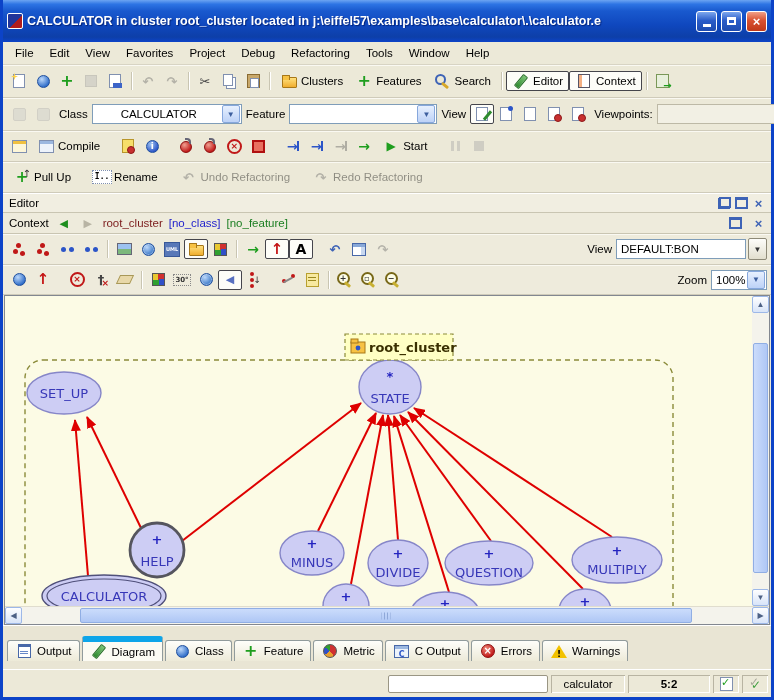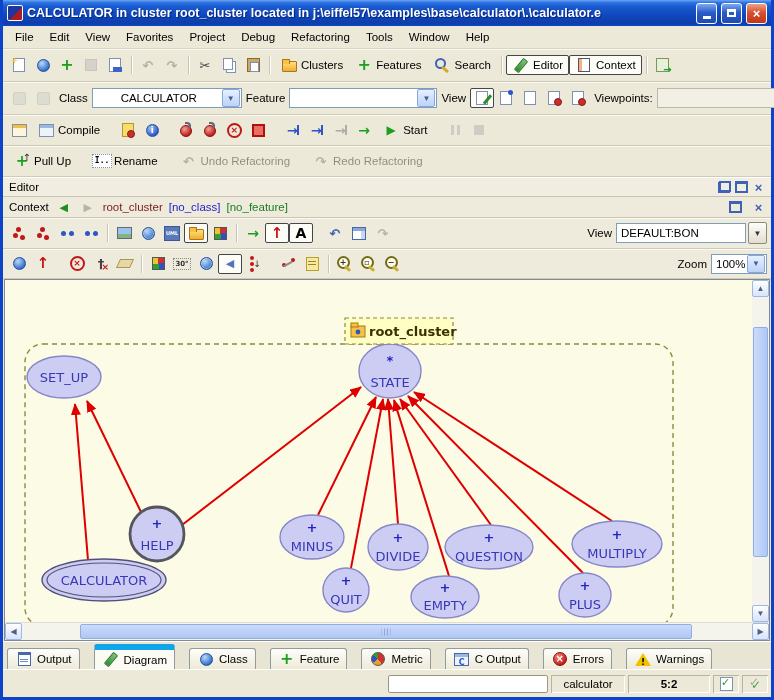--- a/index.html
+++ b/index.html
@@ -1,19 +1,19 @@
 <!DOCTYPE html>
 <html><head>
 <meta charset="utf-8">
 <style>
   html,body{margin:0;padding:0;background:#d8d4c8;font-family:"Liberation Sans",sans-serif;}
   .window{width:774px;height:700px;box-sizing:border-box;display:flex;flex-direction:column;
     border:3px solid #0C43C8;border-top:none;background:#ECE9D8;position:relative;}
   
-  .titlebar{height:26px;flex:none;display:flex;align-items:center;padding:0 4px;gap:4px;
+  .titlebar{height:26px;flex:none;display:flex;align-items:center;padding:8px 4px;gap:4px;
     background:linear-gradient(180deg,#6CA4F2 0%,#2D74E4 10%,#1959CE 26%,#0F47BE 60%,#0D3FA8 88%,#0C43C8 100%);}
   .app-icon{width:16px;height:16px;flex:none;background:linear-gradient(135deg,#21359A 55%,#B01C1C 55%);
     border:1px solid #fff;border-radius:2px;box-sizing:border-box;}
   .title{flex:1;color:#fff;font-weight:bold;font-size:12.5px;white-space:nowrap;overflow:hidden;
     text-shadow:1px 1px 1px #00227A;}
   .winbtn{width:21px;height:21px;flex:none;border:1px solid #fff;border-radius:3px;box-sizing:border-box;
     display:flex;align-items:center;justify-content:center;
     background:linear-gradient(180deg,#7DA7EE,#2A5CC8 45%,#1D4BB0);}
   .winbtn.close{background:linear-gradient(180deg,#F0A088,#D85030 45%,#C03818);}
   .glyph-min{width:8px;height:3px;background:#fff;margin-top:8px;}
@@ -68,21 +68,21 @@
     background:linear-gradient(#FEFEFF,#D8E4F8);border:1px solid #9DB8E8;border-radius:2px;
     color:#4D6185;font-size:8px;box-sizing:border-box;}
   .sb-track{flex:1;position:relative;}
   .sb-thumb{position:absolute;background:linear-gradient(90deg,#CBDCFB,#AFC7F5);border:1px solid #90AEE4;
     border-radius:2px;box-sizing:border-box;}
   .hscroll .sb-thumb{top:1px;bottom:1px;background:linear-gradient(#CBDCFB,#AFC7F5);}
   .vscroll .sb-thumb{left:1px;right:1px;}
   .sb-grip{position:absolute;top:50%;left:50%;transform:translate(-50%,-50%);width:9px;height:7px;
     background:repeating-linear-gradient(90deg,#8FA8D8 0 1px,transparent 1px 3px);}
   
-  .tabbar{height:27px;flex:none;display:flex;align-items:flex-end;gap:14px;padding:0 4px;background:#E9E5D4;
+  .tabbar{height:27px;flex:none;display:flex;align-items:flex-end;gap:2px;padding:8px 4px;background:#E9E5D4;
     border-top:1px solid #fff;}
   .tab{display:flex;align-items:center;gap:4px;height:21px;padding:0 7px;font-size:11.5px;
     background:linear-gradient(#FEFEFA,#EDEAD8);border:1px solid #919B9C;border-bottom:none;
     border-radius:3px 3px 0 0;box-sizing:border-box;}
   .tab.active{height:25px;background:#FCFBF3;border-top:6px solid #0ea5e9;font-weight:normal;}
   
   .statusbar{height:23px;flex:none;display:flex;align-items:center;gap:3px;padding:2px 3px;
     border-top:1px solid #fff;background:#ECE9D8;font-size:11.5px;}
   .st-cell{height:18px;display:flex;align-items:center;justify-content:center;padding:0 8px;
     box-shadow:inset 1px 1px 0 #B8B4A2, inset -1px -1px 0 #FFF;box-sizing:border-box;}

